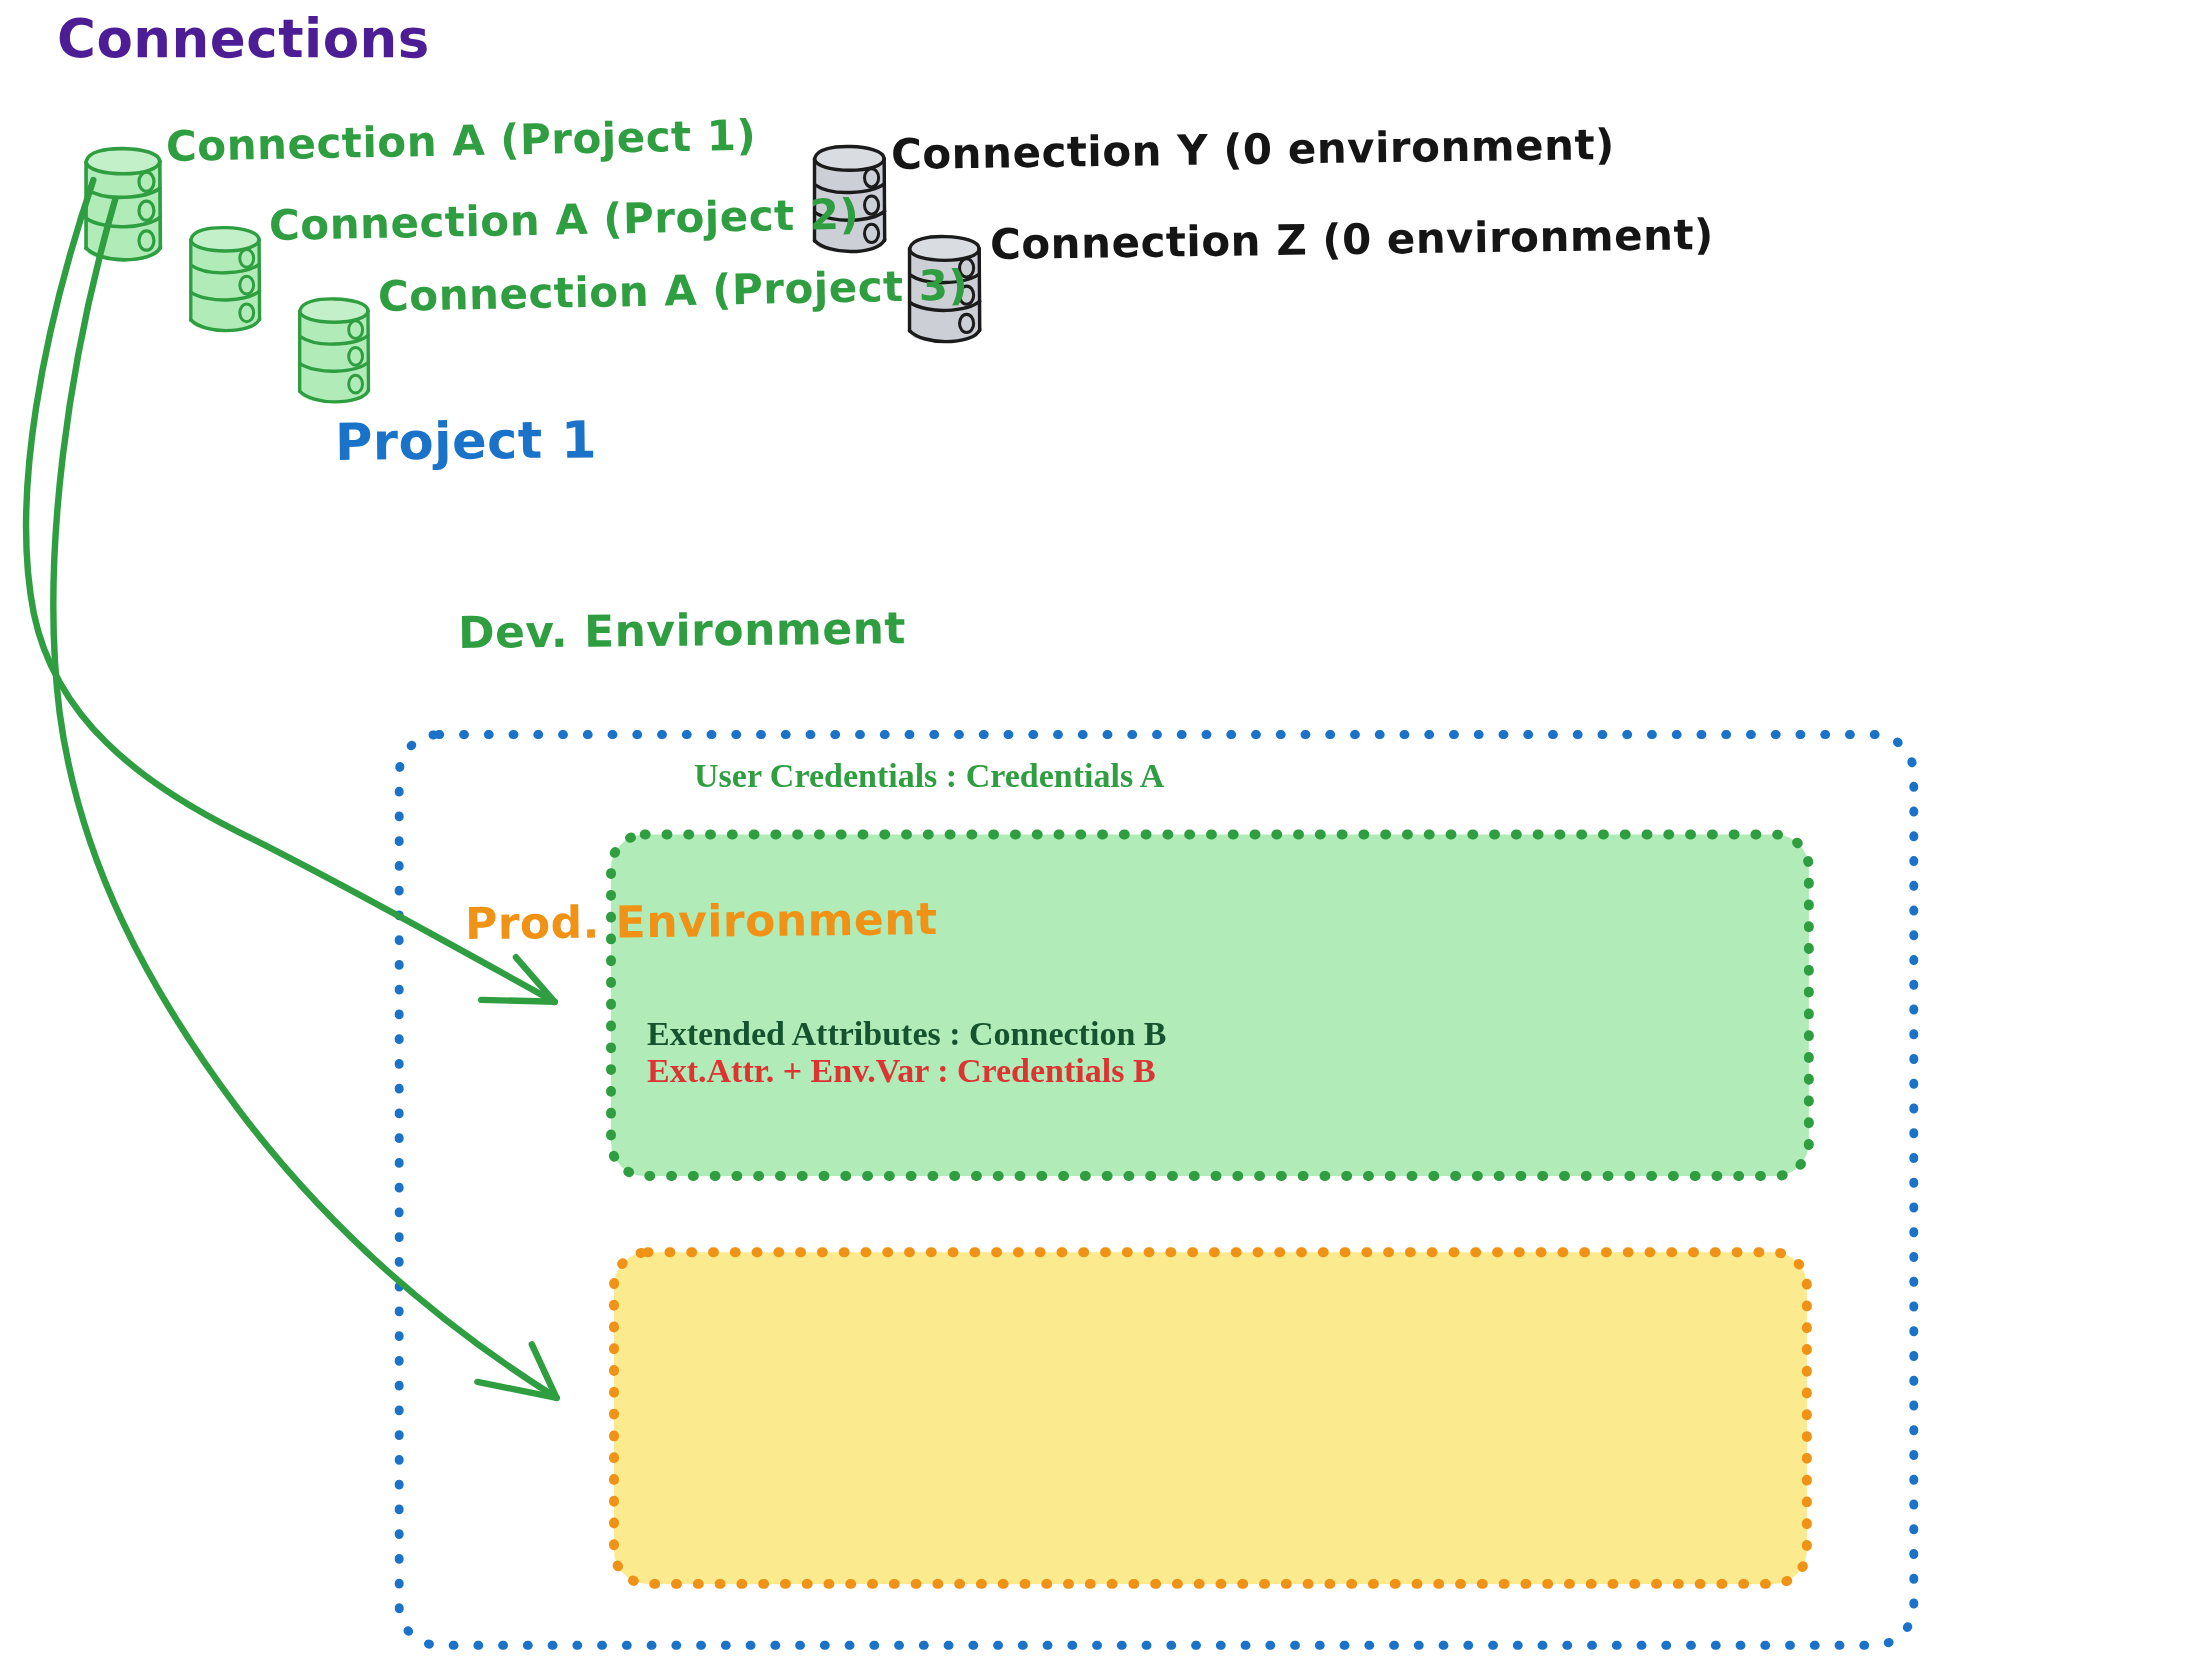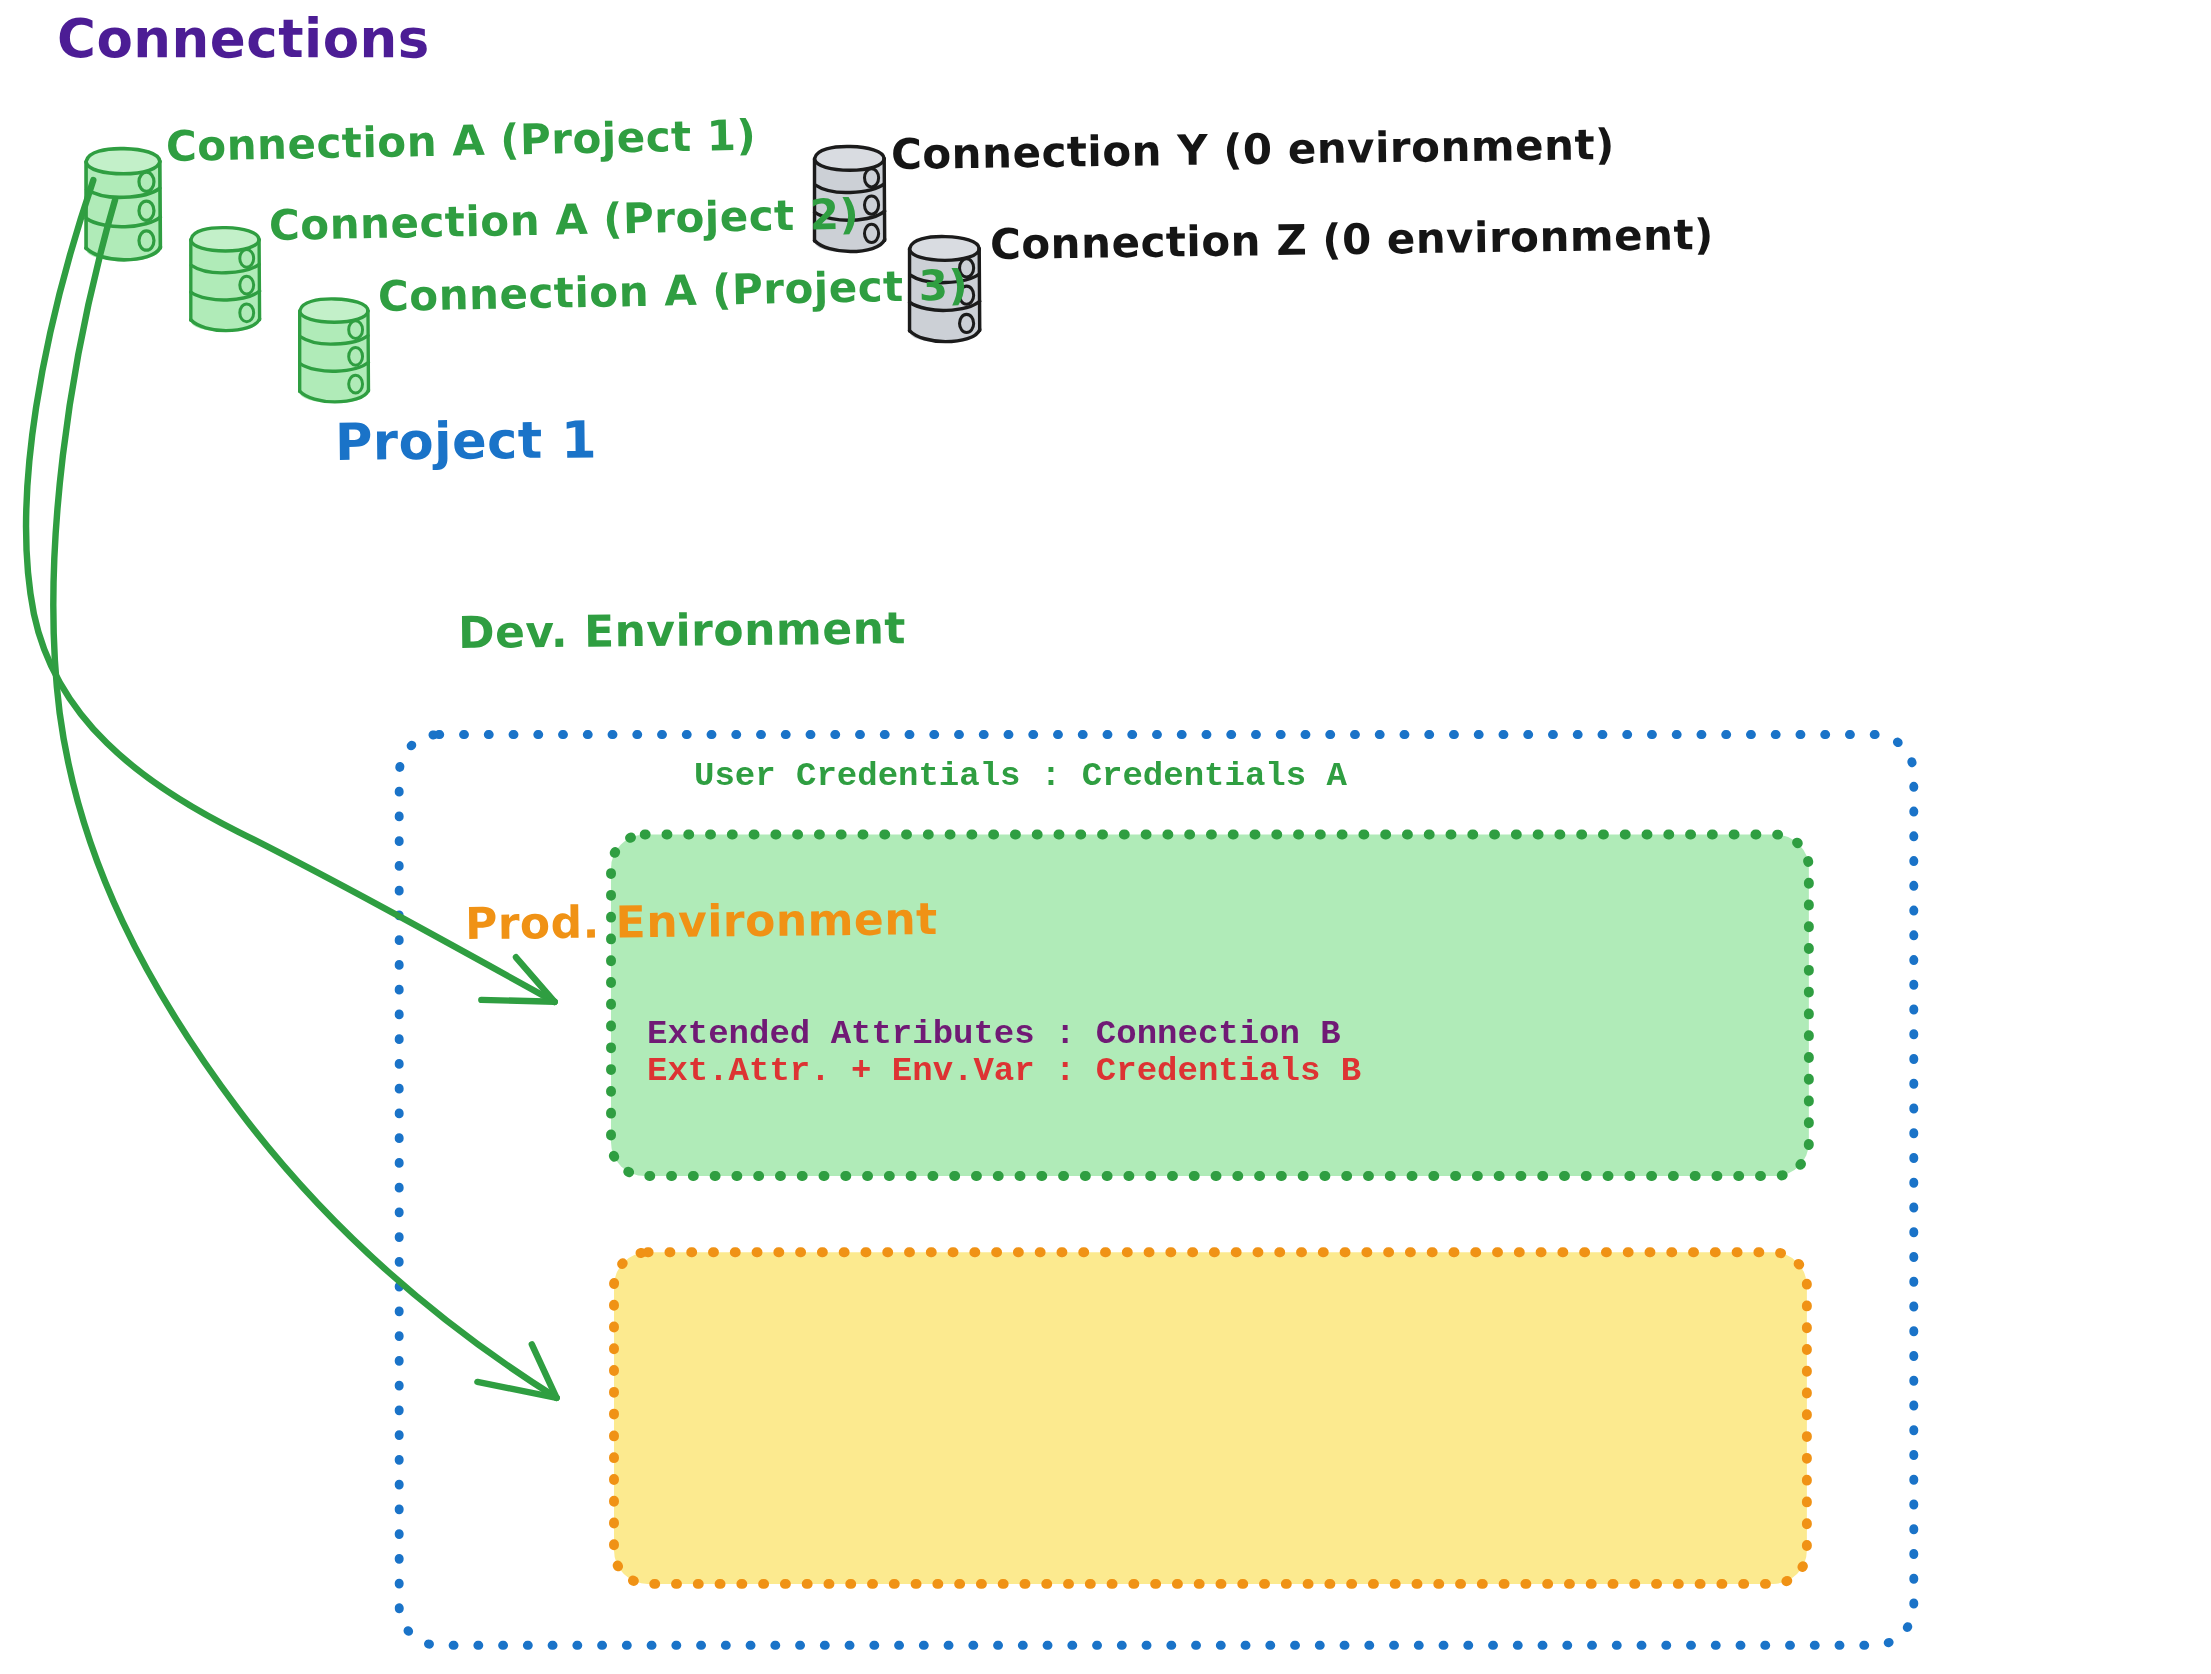--- a/index.html
+++ b/index.html
@@ -25,21 +25,21 @@
   .hand {
     position: absolute;
     font-family: "DejaVu Sans", sans-serif;
     font-weight: 700;
     white-space: nowrap;
     letter-spacing: 0.5px;
     transform-origin: left center;
   }
   .mono {
     position: absolute;
-    font-family: Liberation Mono, monospace;
+    font-family: Liberation Serif, serif;
     font-weight: 700;
     white-space: nowrap;
     letter-spacing: 0px;
   }
   
   #title-connections {
     left: 57px;
     top: 8px;
     font-size: 53px;
     color: #4c1d95;
@@ -86,21 +86,21 @@
   #row-user-credentials {
     left: 694px;
     top: 757px;
     font-size: 34px;
     color: #2f9e41;
   }
   #row-ext-attrs {
     left: 647px;
     top: 1015px;
     font-size: 34px;
-    color: #701a75;
+    color: #14532d;
   }
   #row-ext-attrs-env {
     left: 647px;
     top: 1052px;
     font-size: 34px;
     color: #dd3333;
   }
 </style>
 </head>
 <body>

